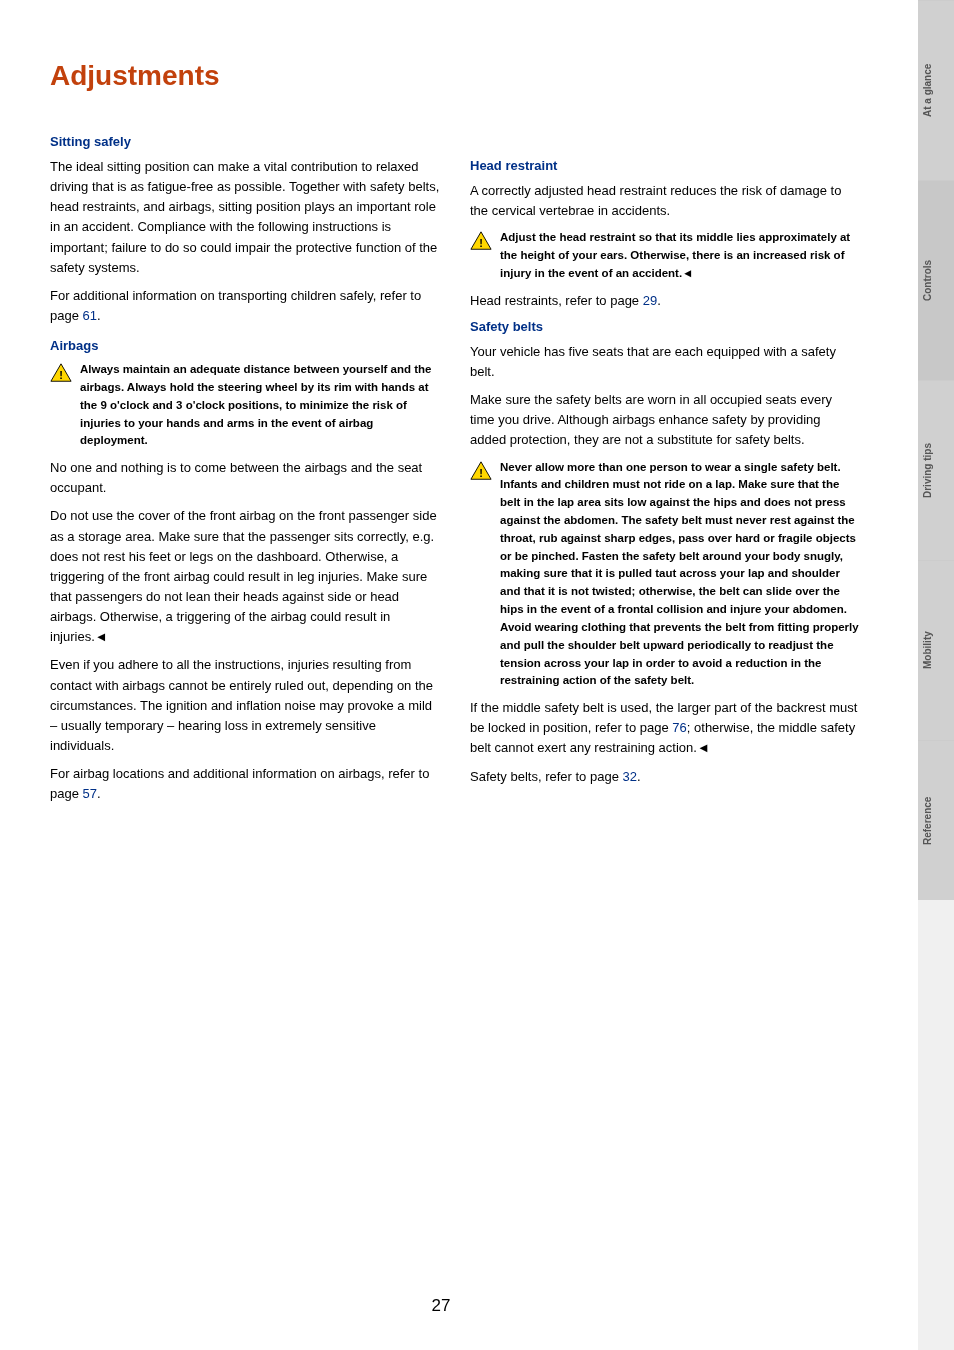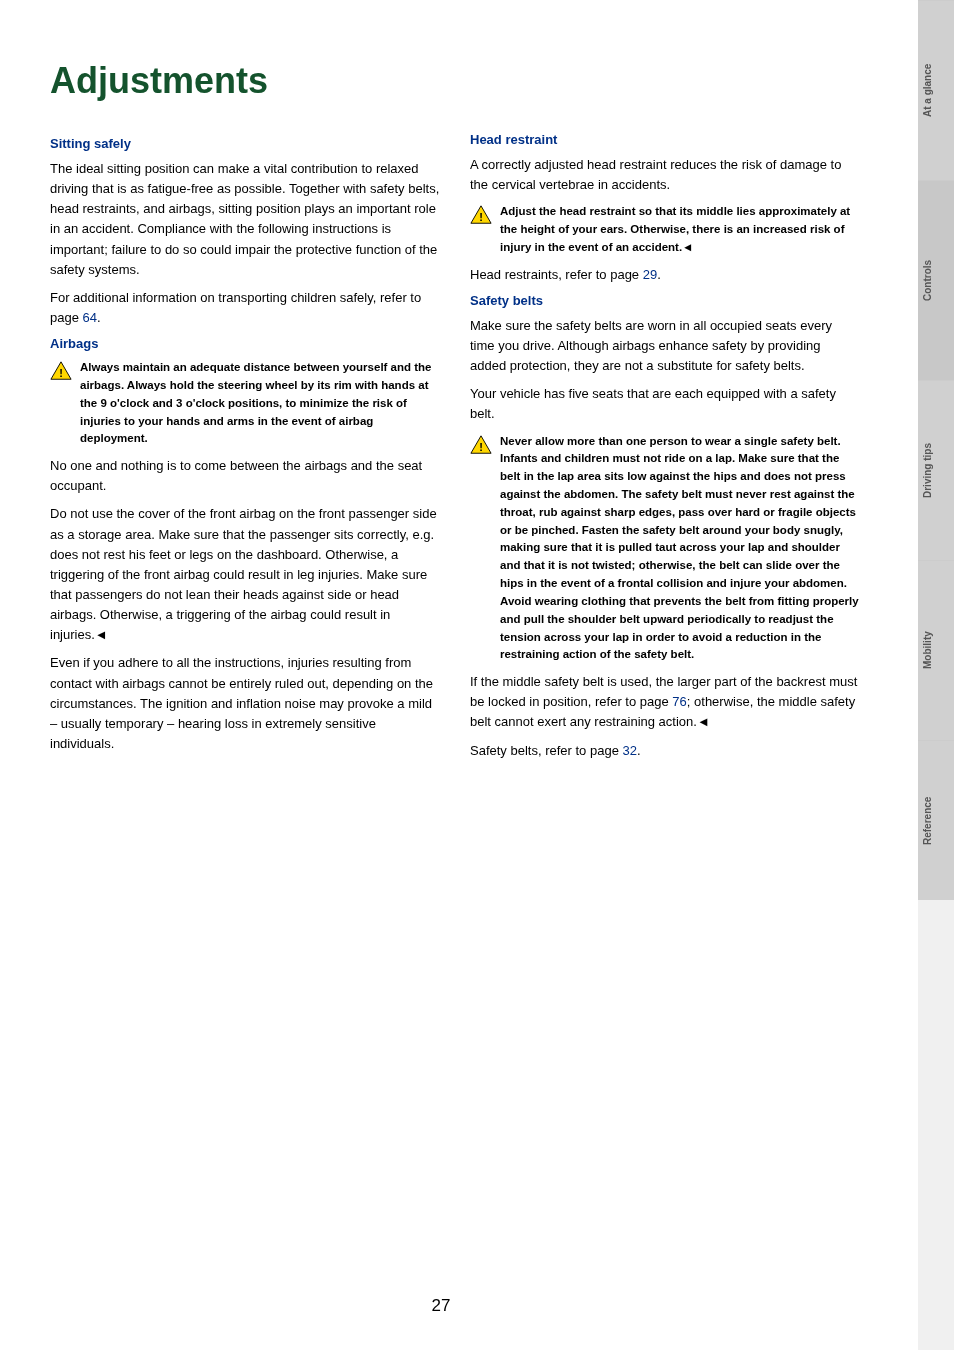--- a/index.html
+++ b/index.html
@@ -80,40 +80,41 @@
       background: #d0d0d0;
     }
 
     .main-content {
       width: 918px;
       padding: 60px 50px 40px 50px;
       position: relative;
     }
 
     .page-title {
-      font-size: 36px;
-      font-weight: bold;
-      color: #14532d;
+      font-size: 28px;
+      font-weight: bold;
+      color: #c2410c;
       margin-bottom: 30px;
       border-bottom: none;
     }
 
     .two-column {
       display: flex;
       gap: 30px;
     }
 
     .left-column {
       flex: 1;
       max-width: 390px;
     }
 
     .right-column {
       flex: 1;
       max-width: 390px;
+      margin-top: 36px;
     }
 
     .section-heading {
       font-size: 13px;
       font-weight: bold;
       color: #003087;
       margin-bottom: 8px;
       margin-top: 18px;
     }
 
@@ -172,58 +173,59 @@
       color: #000;
       margin-bottom: 4px;
     }
 
     .footer-text {
       font-size: 10px;
       color: #555;
     }
 
     .left-column .section-heading:first-child {
-      margin-top: 4px;
+      margin-top: 12px;
     }
   </style>
 </head>
 <body>
 
 <div class="page-container">
 
   <div class="main-content">
 
     <h1 class="page-title">Adjustments</h1>
 
     <div class="two-column">
 
       <div class="left-column">
 
         <div class="section">
           <div class="section-heading">Sitting safely</div>
           <p class="body-text">The ideal sitting position can make a vital contribution to relaxed driving that is as fatigue-free as possible. Together with safety belts, head restraints, and airbags, sitting position plays an important role in an accident. Compliance with the following instructions is important; failure to do so could impair the protective function of the safety systems.</p>
-          <p class="body-text">For additional information on transporting children safely, refer to page <a class="link-text">64</a>.</p>
+          <p class="body-text">For additional information on transporting children safely, refer to page <a class="link-text">61</a>.</p>
         </div>
 
         <div class="section">
           <div class="section-heading">Airbags</div>
 
           <div class="warning-block">
             <div class="warning-icon">
               <svg viewBox="0 0 24 24" fill="none" xmlns="http://www.w3.org/2000/svg">
                 <path d="M12 2L1 21h22L12 2z" fill="#FFD700" stroke="#000" stroke-width="1"></path>
                 <text x="12" y="18" font-size="12" font-weight="bold" text-anchor="middle" fill="#000">!</text>
               </svg>
             </div>
             <p class="warning-text">Always maintain an adequate distance between yourself and the airbags. Always hold the steering wheel by its rim with hands at the 9 o'clock and 3 o'clock positions, to minimize the risk of injuries to your hands and arms in the event of airbag deployment.</p>
           </div>
 
           <p class="body-text">No one and nothing is to come between the airbags and the seat occupant.</p>
           <p class="body-text">Do not use the cover of the front airbag on the front passenger side as a storage area. Make sure that the passenger sits correctly, e.g. does not rest his feet or legs on the dashboard. Otherwise, a triggering of the front airbag could result in leg injuries. Make sure that passengers do not lean their heads against side or head airbags. Otherwise, a triggering of the airbag could result in injuries.◄</p>
           <p class="body-text">Even if you adhere to all the instructions, injuries resulting from contact with airbags cannot be entirely ruled out, depending on the circumstances. The ignition and inflation noise may provoke a mild – usually temporary – hearing loss in extremely sensitive individuals.</p>
+          <p class="body-text">For airbag locations and additional information on airbags, refer to page <a class="link-text">57</a>.</p>
         </div>
 
       </div>
 
       <div class="right-column">
 
         <div class="section">
           <div class="section-heading">Head restraint</div>
           <p class="body-text">A correctly adjusted head restraint reduces the risk of damage to the cervical vertebrae in accidents.</p>
 
@@ -235,22 +237,22 @@
               </svg>
             </div>
             <p class="warning-text">Adjust the head restraint so that its middle lies approximately at the height of your ears. Otherwise, there is an increased risk of injury in the event of an accident.◄</p>
           </div>
 
           <p class="body-text">Head restraints, refer to page <a class="link-text">29</a>.</p>
         </div>
 
         <div class="section">
           <div class="section-heading">Safety belts</div>
+          <p class="body-text">Your vehicle has five seats that are each equipped with a safety belt.</p>
           <p class="body-text">Make sure the safety belts are worn in all occupied seats every time you drive. Although airbags enhance safety by providing added protection, they are not a substitute for safety belts.</p>
-          <p class="body-text">Your vehicle has five seats that are each equipped with a safety belt.</p>
 
           <div class="warning-block">
             <div class="warning-icon">
               <svg viewBox="0 0 24 24" fill="none" xmlns="http://www.w3.org/2000/svg">
                 <path d="M12 2L1 21h22L12 2z" fill="#FFD700" stroke="#000" stroke-width="1"></path>
                 <text x="12" y="18" font-size="12" font-weight="bold" text-anchor="middle" fill="#000">!</text>
               </svg>
             </div>
             <p class="warning-text">Never allow more than one person to wear a single safety belt. Infants and children must not ride on a lap. Make sure that the belt in the lap area sits low against the hips and does not press against the abdomen. The safety belt must never rest against the throat, rub against sharp edges, pass over hard or fragile objects or be pinched. Fasten the safety belt around your body snugly, making sure that it is pulled taut across your lap and shoulder and that it is not twisted; otherwise, the belt can slide over the hips in the event of a frontal collision and injure your abdomen. Avoid wearing clothing that prevents the belt from fitting properly and pull the shoulder belt upward periodically to readjust the tension across your lap in order to avoid a reduction in the restraining action of the safety belt.</p>
           </div>

